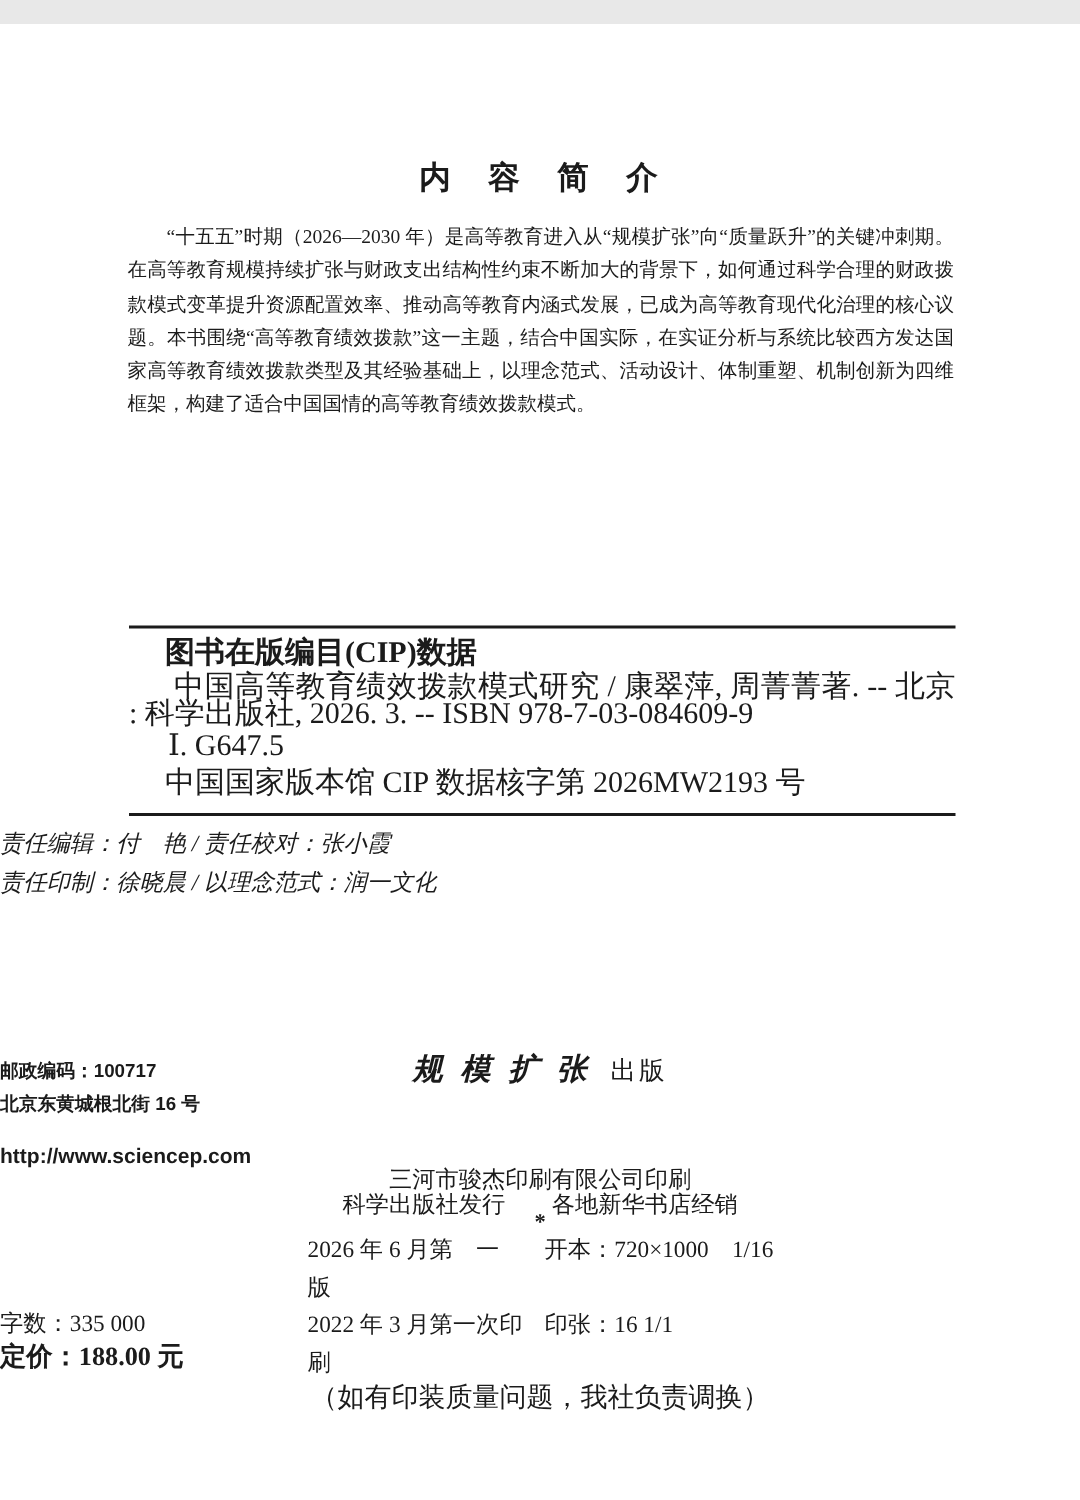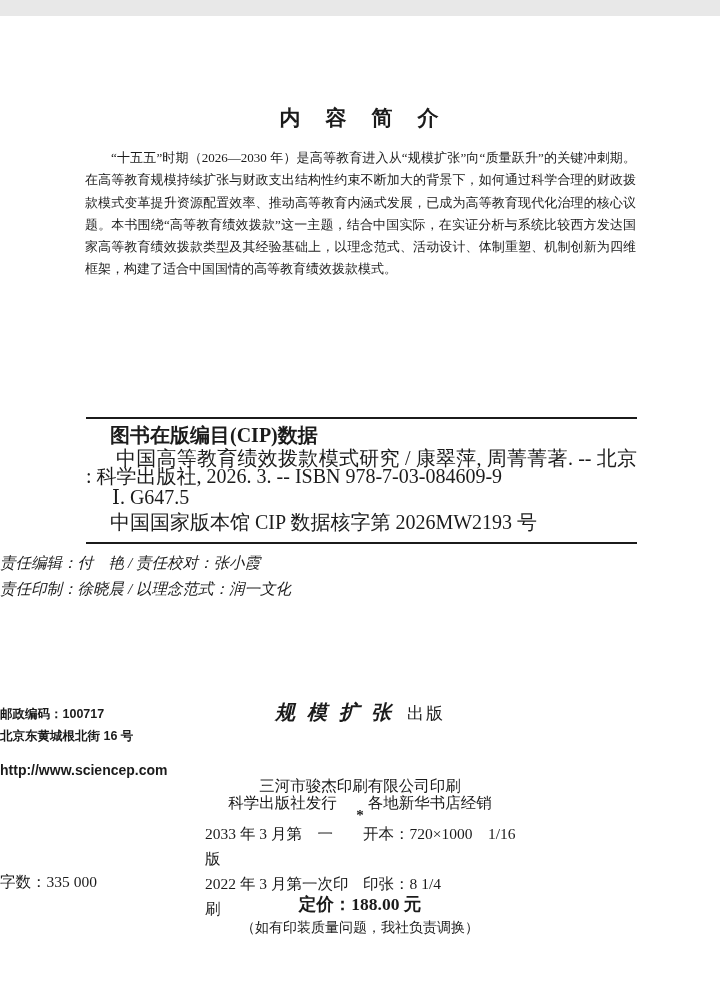--- a/index.html
+++ b/index.html
@@ -70,23 +70,23 @@
   .pub-dist    { top: 777px; }
   .pub-star    { top: 791px; left: 0; width: 720px; text-align: center;
                  font-size: 15px; font-weight: bold; }
 
   
   .edition-rows { top: 805px; left: 205px; width: 330px; font-size: 15.5px; }
   .edition-row { display: flex; line-height: 25px; }
   .edition-row .cell-left { width: 158px; }
   .edition-row .cell-right { flex: 1; }
   .word-count { top: 856px; left: 0; width: 720px; font-size: 15.5px; }
-  .price { top: 876px; left: 0; width: 720px; text-align: center;
+  .price { top: 876px; left: 0; width: 720px; text-align: left;
            font-size: 17.5px; font-weight: bold; }
-  .quality-note { top: 903px; left: 0; width: 720px; text-align: center; font-size: 14px; }
+  .quality-note { top: 903px; left: 0; width: 720px; text-align: center; font-size: 18px; }
 </style>
 </head>
 <body>
 
 <div class="page">
 
   <div class="abs intro-title">内　容　简　介</div>
 
   <div class="abs intro-body">
     <p>“十五五”时期（2026—2030 年）是高等教育进入从“规模扩张”向“质量跃升”的关键冲刺期。在高等教育规模持续扩张与财政支出结构性约束不断加大的背景下，如何通过科学合理的财政拨款模式变革提升资源配置效率、推动高等教育内涵式发展，已成为高等教育现代化治理的核心议题。本书围绕“高等教育绩效拨款”这一主题，结合中国实际，在实证分析与系统比较西方发达国家高等教育绩效拨款类型及其经验基础上，以理念范式、活动设计、体制重塑、机制创新为四维框架，构建了适合中国国情的高等教育绩效拨款模式。</p>
@@ -115,26 +115,26 @@
 
   <div class="abs pub-small pub-address">北京东黄城根北街 16 号</div>
   <div class="abs pub-small pub-postal">邮政编码：100717</div>
   <div class="abs pub-small pub-url">http://www.sciencep.com</div>
   <div class="abs pub-line pub-dist">科学出版社发行　　各地新华书店经销</div>
   <div class="abs pub-line pub-printer">三河市骏杰印刷有限公司印刷</div>
   <div class="abs pub-star">*</div>
 
   <div class="abs edition-rows">
     <div class="edition-row">
-      <span class="cell-left">2033 年 3 月第　一　版</span>
+      <span class="cell-left">2026 年 6 月第　一　版</span>
       <span class="cell-right">开本：720×1000　1/16</span>
     </div>
     <div class="edition-row">
       <span class="cell-left">2022 年 3 月第一次印刷</span>
-      <span class="cell-right">印张：8 1/4</span>
+      <span class="cell-right">印张：16 1/1</span>
     </div>
   </div>
 
   <div class="abs word-count">字数：335 000</div>
   <div class="abs price">定价：188.00 元</div>
   <div class="abs quality-note">（如有印装质量问题，我社负责调换）</div>
 
 </div>
 
 </body></html>

